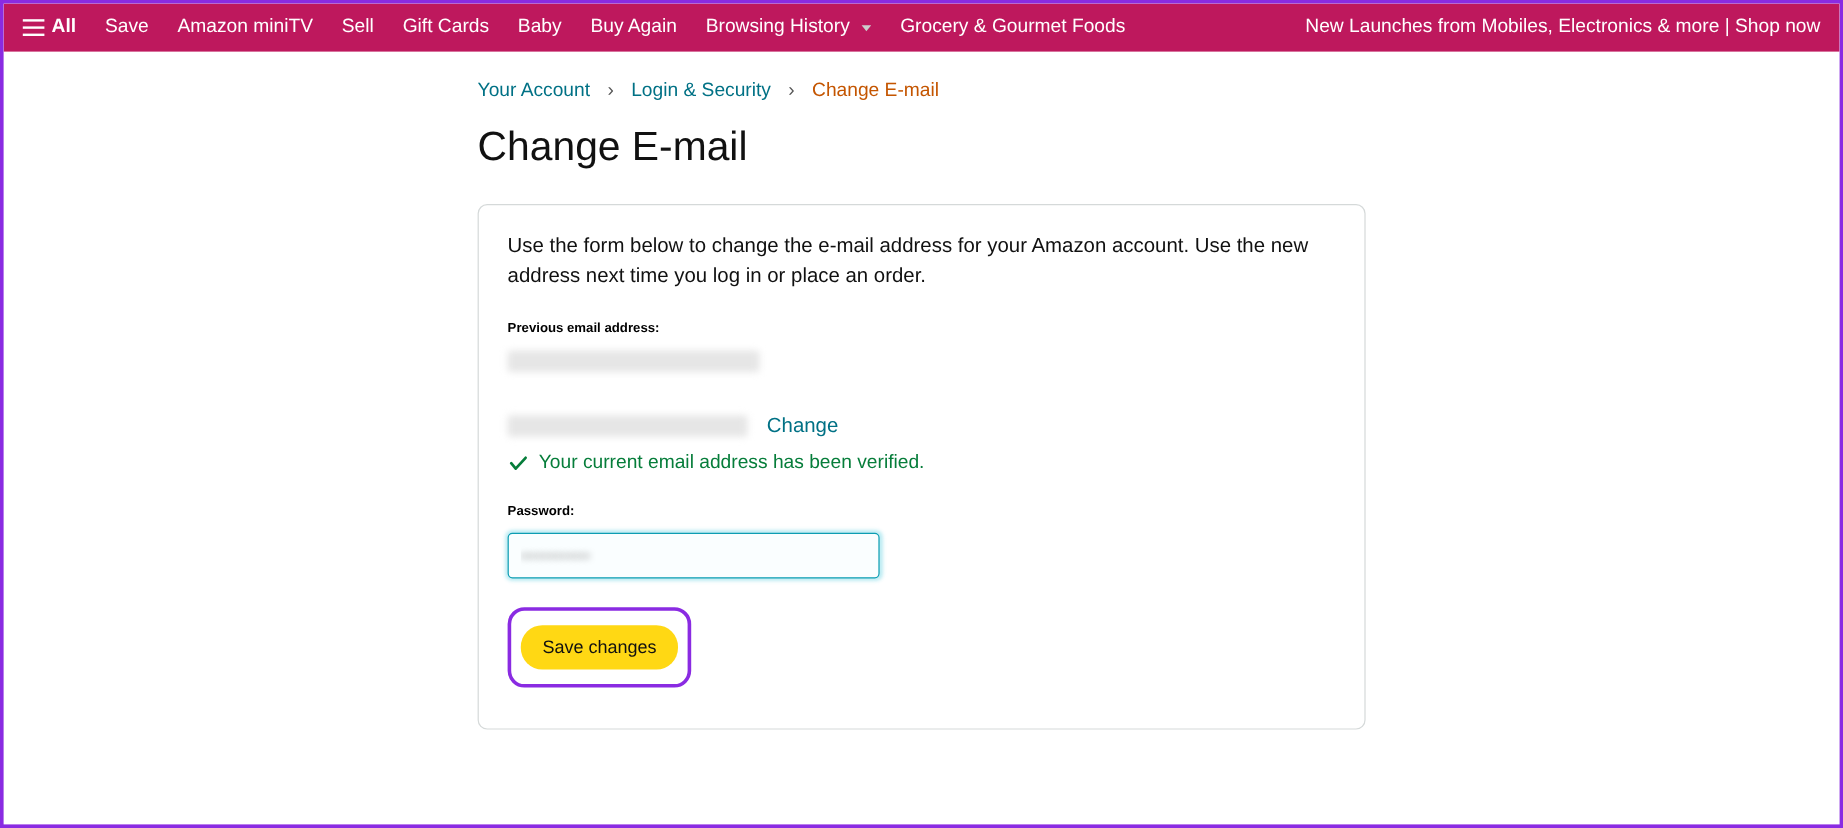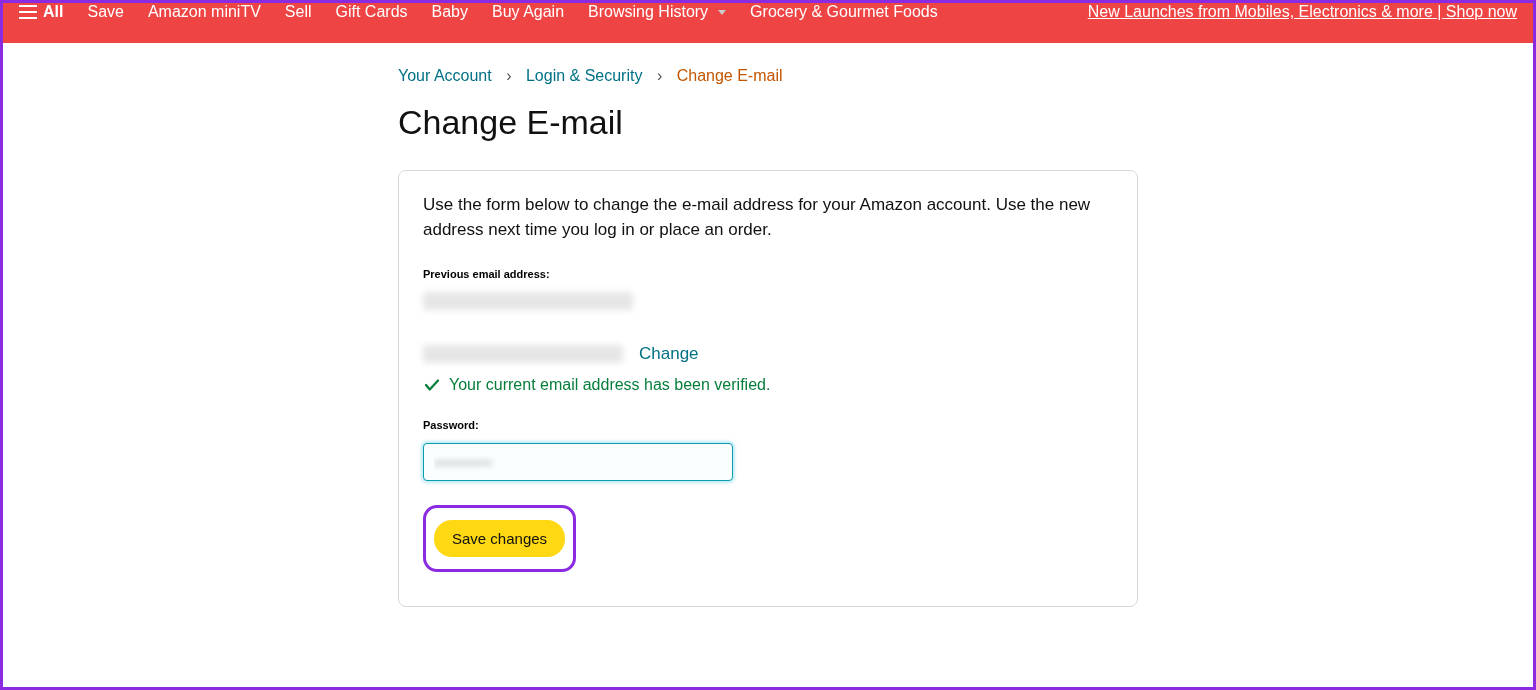--- a/index.html
+++ b/index.html
@@ -5,24 +5,24 @@
 * { box-sizing: border-box; margin: 0; padding: 0; }
 body {
   font-family: "Amazon Ember", Arial, sans-serif;
   background: #fff;
   width: 1536px;
   height: 690px;
   overflow: hidden;
   border: 3px solid #8a2be2;
 }
 .topnav {
-  background: #ef4444;
+  background: #be185d;
   height: 40px;
   display: flex;
-  align-items: flex-start;
+  align-items: center;
   padding: 0 16px;
   color: #fff;
   font-size: 16px;
   justify-content: space-between;
 }
 .topnav-left {
   display: flex;
   align-items: center;
   gap: 24px;
 }
@@ -49,21 +49,20 @@
   width: 0; height: 0;
   border-left: 4px solid transparent;
   border-right: 4px solid transparent;
   border-top: 5px solid #ccc;
   display: inline-block;
   margin-left: 4px;
 }
 .topnav-right {
   white-space: nowrap;
   font-size: 16px;
-  text-decoration: underline;
 }
 .content {
   max-width: 740px;
   margin: 0 auto;
   padding: 24px 0 0 0;
 }
 .breadcrumb {
   font-size: 16px;
   margin-bottom: 18px;
 }

